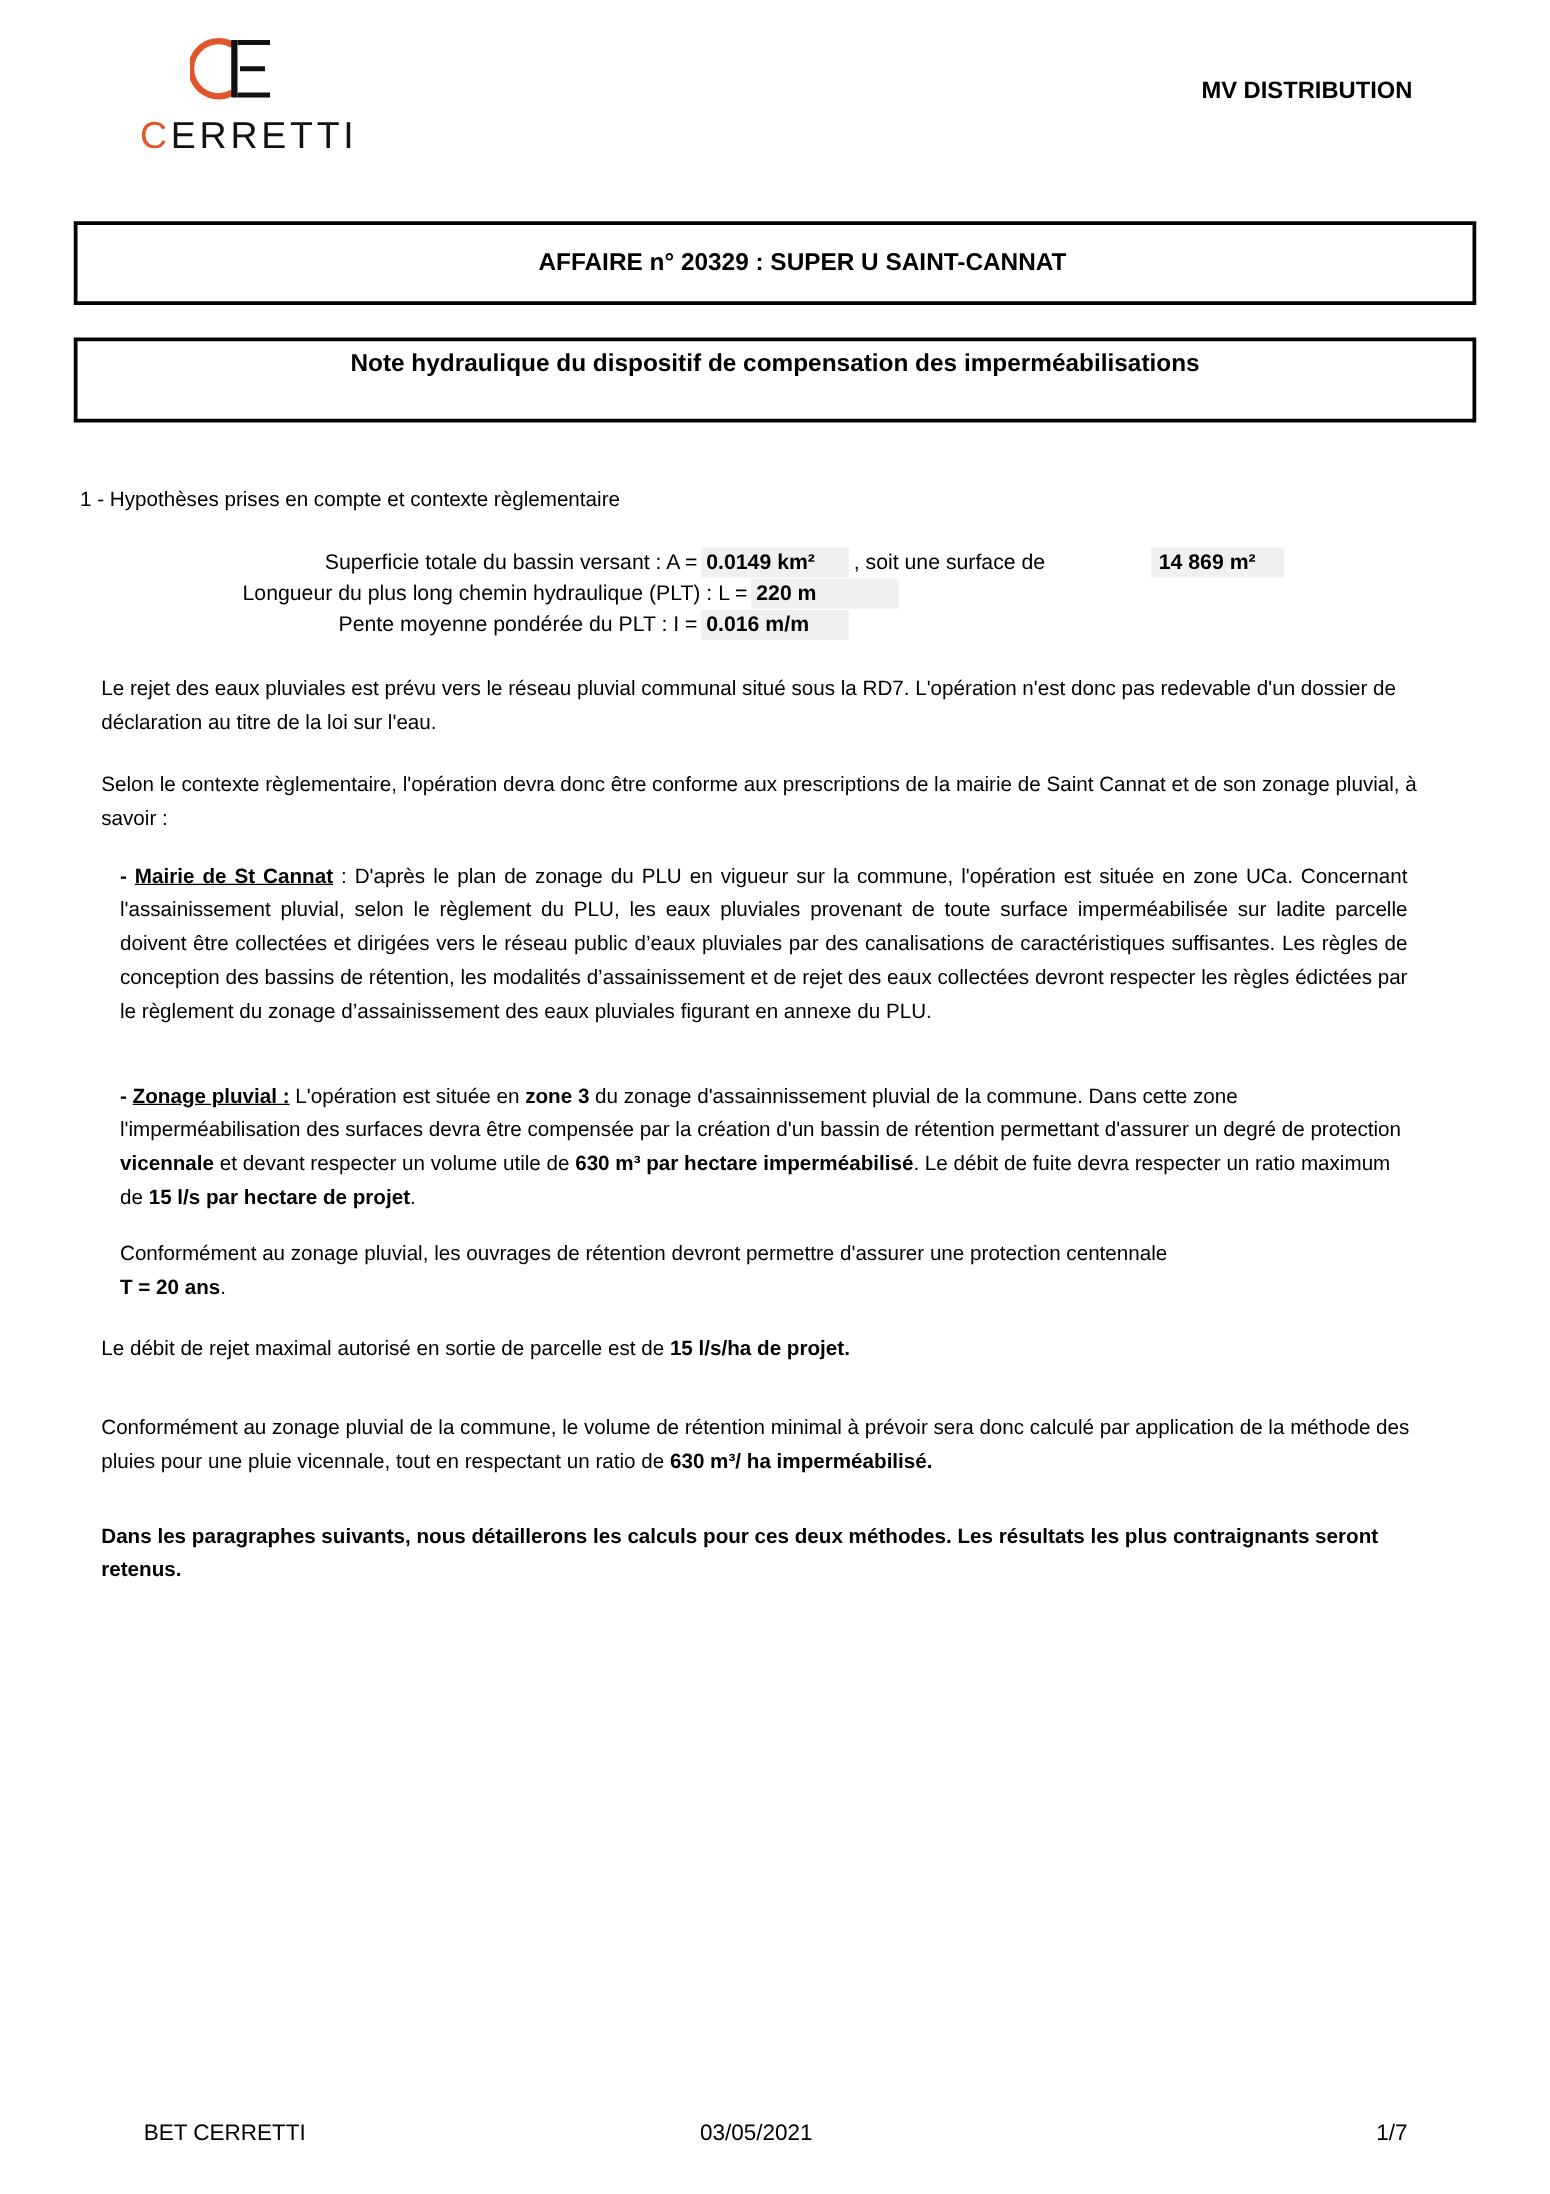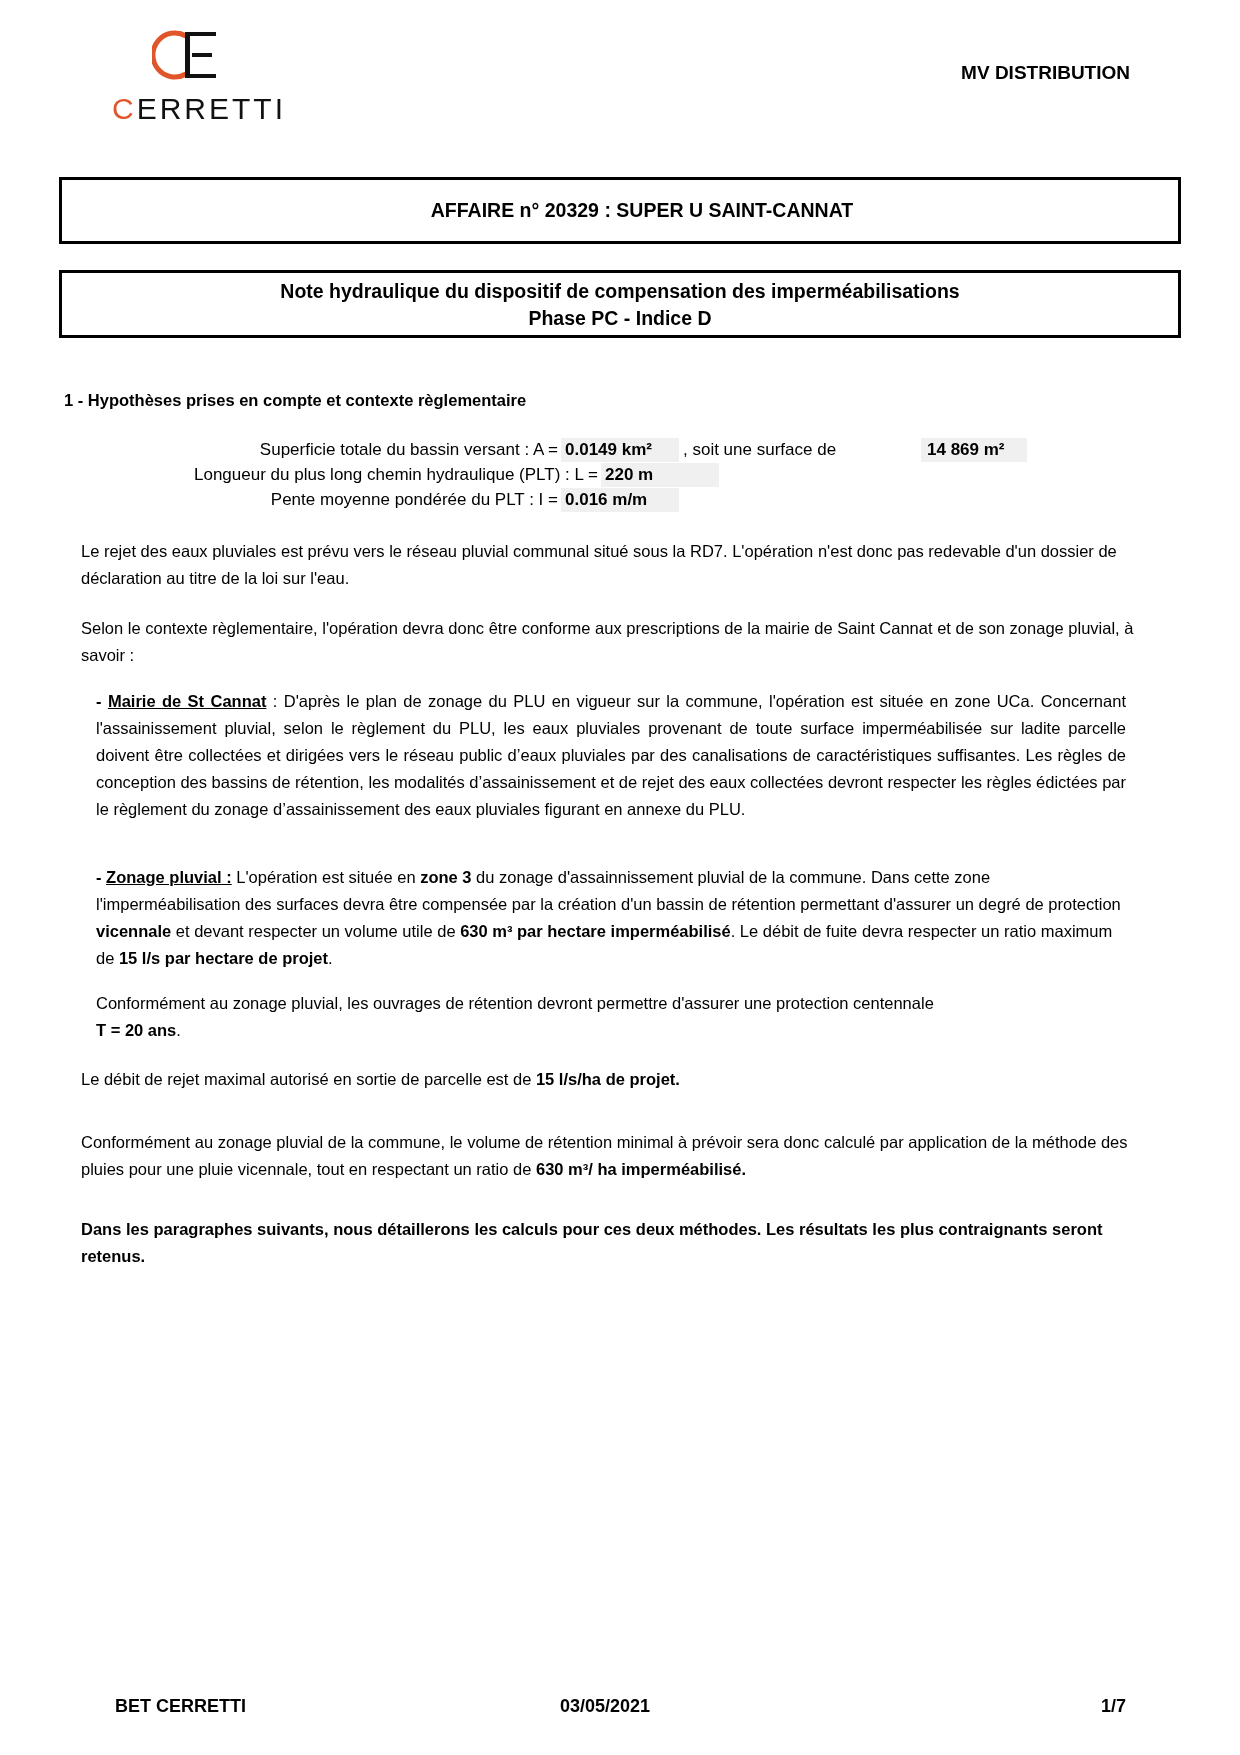--- a/index.html
+++ b/index.html
@@ -9,33 +9,33 @@
   .logo { left: 112px; top: 28px; width: 150px; height: 100px; }
   .logo-mark { position: absolute; left: 40px; top: 0; width: 70px; height: 54px; }
   .logo-word { position: absolute; left: 0; top: 64px; font-size: 30px; letter-spacing: 3px;
                font-family: "Liberation Sans", sans-serif; font-weight: 300; color: #111; }
   .logo-word .c { color: #e0552a; }
   .client { right: 110px; top: 62px; font-size: 19px; font-weight: bold; }
   .box { left: 59px; width: 1122px; border: 3px solid #000; box-sizing: border-box; text-align: center;
          font-weight: bold; font-size: 19.5px; }
   .box1 { top: 177px; height: 67px; line-height: 61px; padding-left: 44px; }
   .box2 { top: 270px; height: 68px; padding-top: 5px; line-height: 27px; }
-  .section-title { left: 64px; top: 391px; font-size: 16.5px; font-weight: bold; text-align: center; }
+  .section-title { left: 64px; top: 391px; font-size: 16.5px; font-weight: normal; text-align: center; }
   .param-row { position: absolute; height: 24px; font-size: 17px; line-height: 24px; }
   .param-label { position: absolute; right: 682px; white-space: nowrap; text-align: right; }
   .param-val { position: absolute; left: 561px; width: 118px; background: #f0f0f0; font-weight: bold; padding-left: 4px; box-sizing: border-box; }
   .param-suffix { position: absolute; left: 683px; white-space: nowrap; }
   .param-val2 { position: absolute; left: 921px; width: 106px; background: #f0f0f0; font-weight: bold; padding-left: 6px; box-sizing: border-box; }
   .para { position: absolute; font-size: 16.5px; line-height: 27px; }
   .p-indent { left: 96px; width: 1030px; }
   .p-main { left: 81px; width: 1080px; }
   .u { text-decoration: underline; font-weight: bold; }
   .b { font-weight: bold; }
   .just { text-align: justify; }
-  .footer { top: 1696px; font-size: 18px; font-weight: bold; }
+  .footer { top: 1696px; font-size: 18px; font-weight: normal; }
 </style>
 </head>
 <body>
 
 <div class="abs logo">
   <svg class="logo-mark" viewBox="0 0 70 54">
     <path d="M34 8 A22 22 0 1 0 34 46" fill="none" stroke="#e0552a" stroke-width="5"></path>
     <rect x="33" y="4" width="5" height="46" fill="#111"></rect>
     <rect x="38" y="4" width="26" height="4" fill="#111"></rect>
     <rect x="40" y="25" width="20" height="4" fill="#111"></rect>
@@ -44,21 +44,20 @@
   <div class="logo-word"><span class="c">C</span><span>ERRETTI</span></div>
 </div>
 
 <div class="abs client">MV DISTRIBUTION</div>
 
 <div class="abs box box1">
   <span>AFFAIRE n° 20329 : SUPER U SAINT-CANNAT</span>
 </div>
 <div class="abs box box2">
   <div>Note hydraulique du dispositif de compensation des imperméabilisations</div>
-  <div>Phase PC - Indice D</div>
 </div>
 
 <div class="abs section-title">1 - Hypothèses prises en compte et contexte règlementaire</div>
 
 <div class="param-row" style="top:438px;left:0;width:1240px;">
   <span class="param-label">Superficie totale du bassin versant : A =</span>
   <span class="param-val">0.0149 km²</span>
   <span class="param-suffix">, soit  une surface de</span>
   <span class="param-val2">14 869 m²</span>
 </div>

